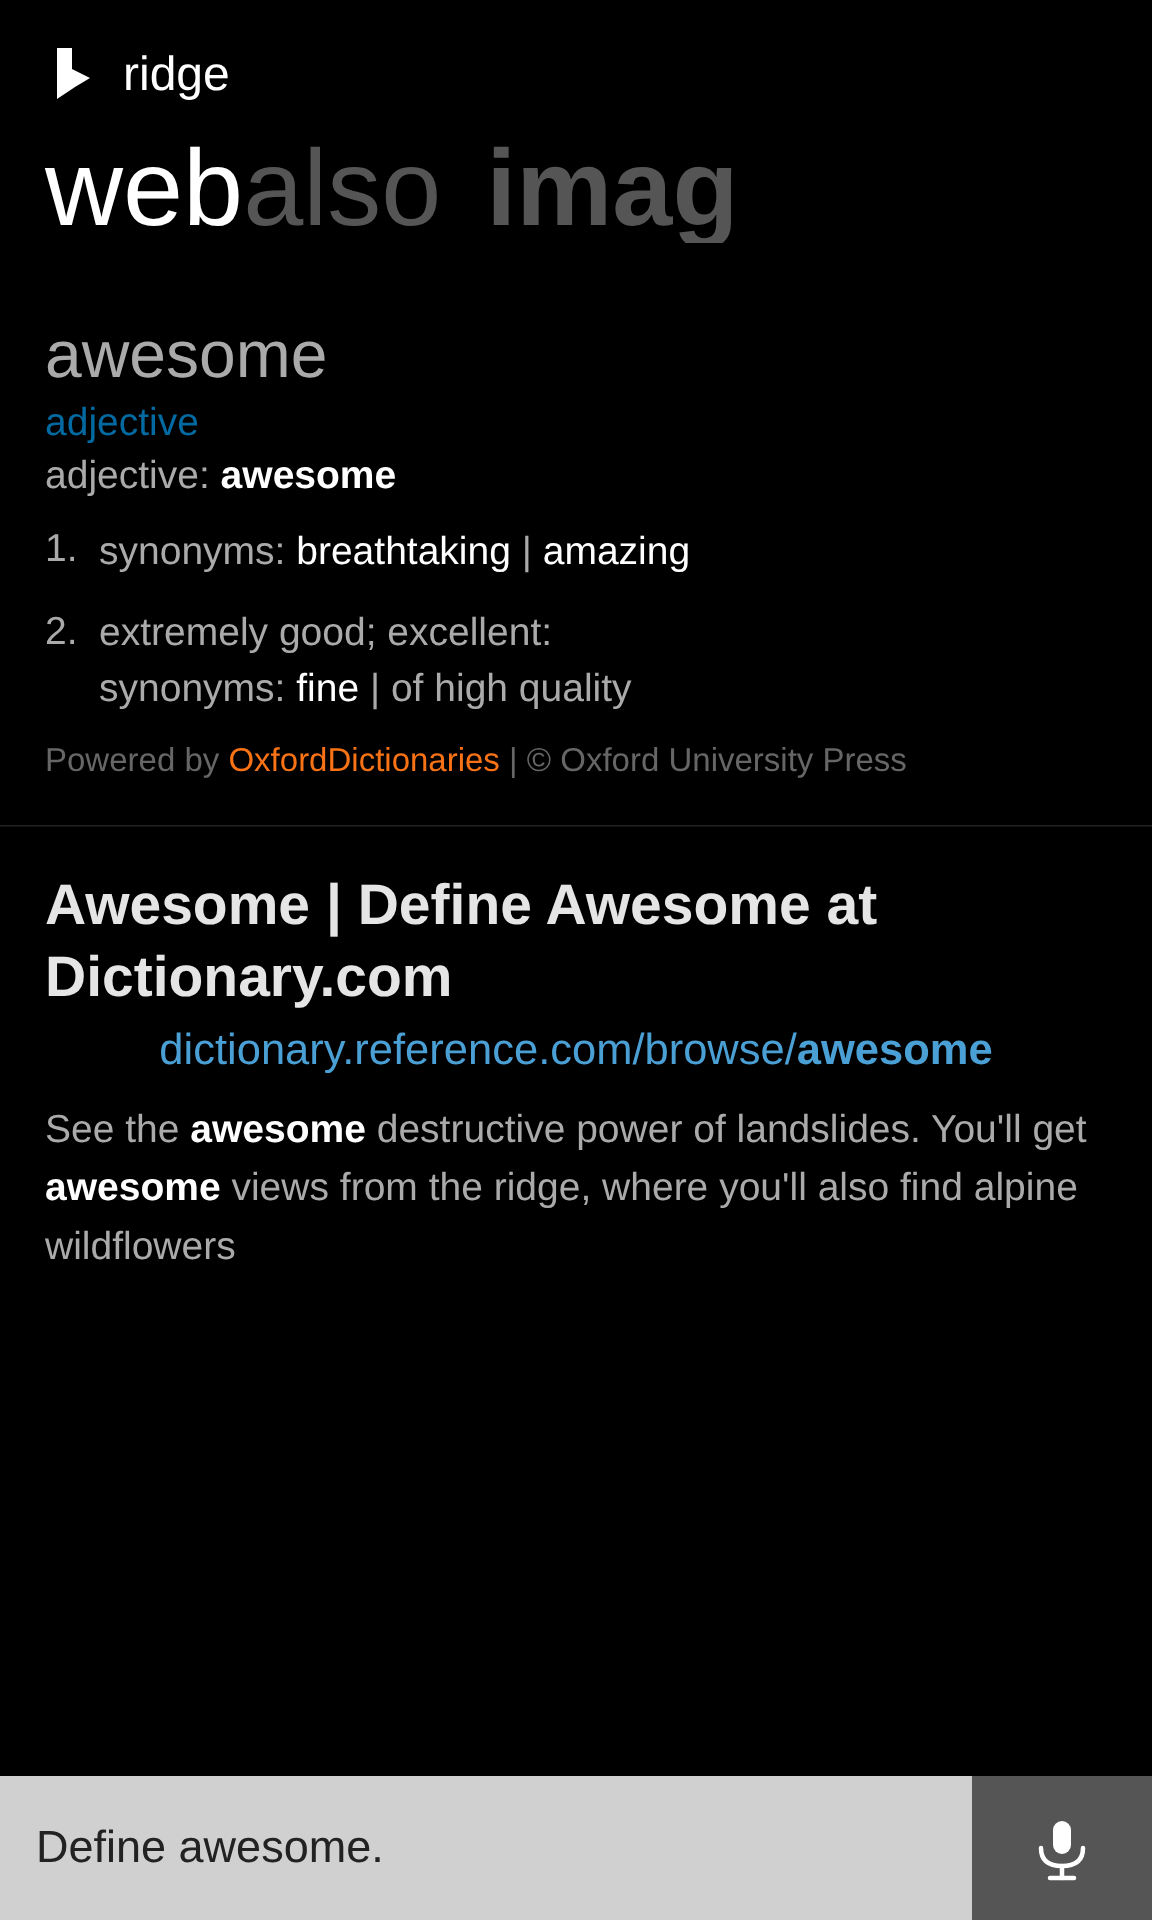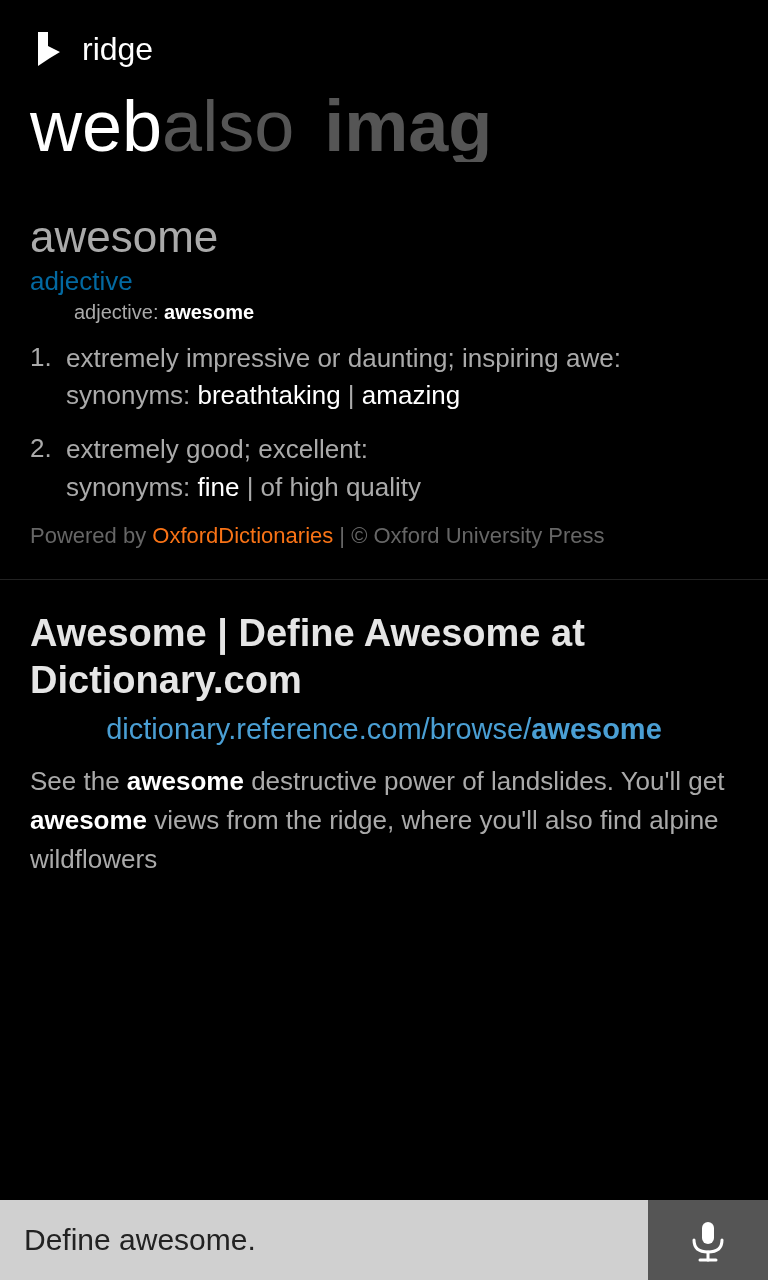--- a/index.html
+++ b/index.html
@@ -81,25 +81,24 @@
     }
 
     .word-pos {
       font-size: 26px;
       color: #0369a1;
       font-weight: 300;
       margin-bottom: 4px;
     }
 
     .word-adjective-label {
-      font-size: 20px;
+      font-size: 26px;
       color: #aaa;
       font-weight: 300;
       margin-bottom: 16px;
-      margin-left: 44px;
     }
 
     .word-adjective-label span.bold {
       color: #fff;
       font-weight: 600;
     }
 
     .definitions-list {
       list-style: none;
       padding: 0;
@@ -195,21 +194,21 @@
       color: #fff;
       font-weight: 600;
     }
 
     
     .search-bar {
       position: fixed;
       bottom: 0;
       left: 0;
       width: 768px;
-      height: 80px;
+      height: 96px;
       display: flex;
       align-items: stretch;
     }
 
     .search-input-area {
       flex: 1;
       background: #d0d0d0;
       display: flex;
       align-items: center;
       padding: 0 24px;
@@ -254,21 +253,20 @@
   <div class="word-title">awesome</div>
   <div class="word-pos">adjective</div>
   <div class="word-adjective-label">
     <span>adjective: </span><span class="bold">awesome</span>
   </div>
 
   <ol class="definitions-list">
     <li>
       <span class="def-number">1.</span>
       <div class="def-content">
-        <div class="def-text">extremely impressive or daunting; inspiring awe:</div>
         <div class="synonyms-line">
           synonyms: <span class="syn-bold">breathtaking</span> | <span class="syn-bold">amazing</span>
         </div>
       </div>
     </li>
     <li>
       <span class="def-number">2.</span>
       <div class="def-content">
         <div class="def-text">extremely good; excellent:</div>
         <div class="synonyms-line">

